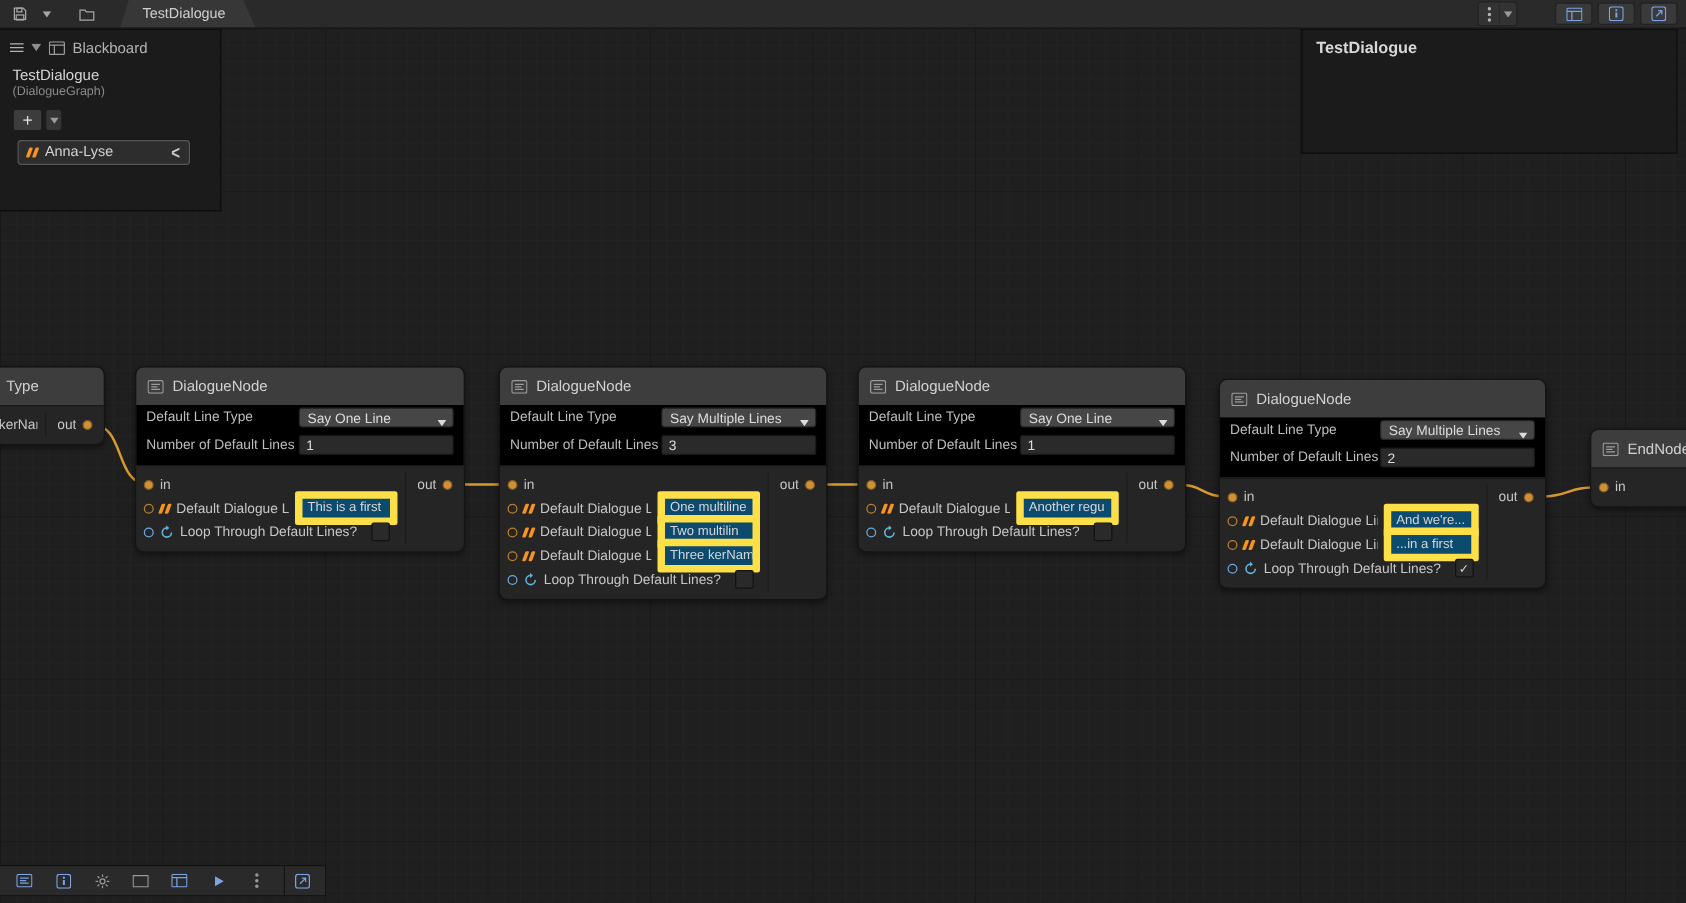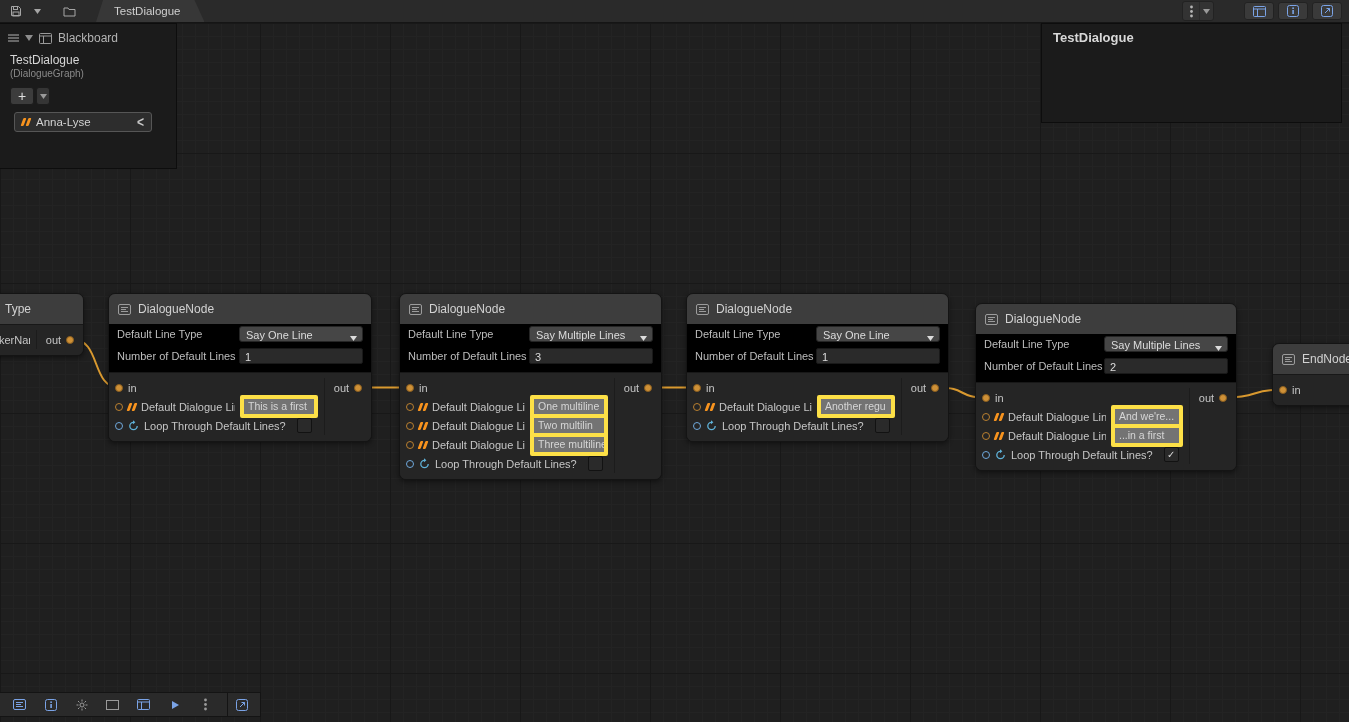--- a/index.html
+++ b/index.html
@@ -80,21 +80,21 @@
   .node-ports{display:flex;background:#252525;border-top:1px solid #181818;padding:5px 0 6px}
   .col-in{flex:1;display:flex;flex-direction:column;min-width:0}
   .col-out{width:46px;border-left:1px solid #1c1c1c;display:flex;flex-direction:column;flex:none}
   .prow{height:19px;display:flex;align-items:center;gap:5px;padding:0 6px;white-space:nowrap}
   .prow .plabel{color:#c6c6c6;overflow:hidden}
   .out-row{justify-content:center;padding-right:6px}
   .dot{width:8px;height:8px;border-radius:50%;flex:none;box-sizing:border-box}
   .dot.filled{background:#cf9137;border:1px solid #8a5e20}
   .dot.hollow{border:1.5px solid #b97f2f;background:transparent}
   .dot.hollow.bool{border-color:#6fa8dc}
-  .line-field{margin-left:auto;width:62px;height:15px;background:#737373;border:4px solid #fde047;
+  .line-field{margin-left:auto;width:62px;height:15px;background:#0c4a6e;border:6px solid #fde047;
     border-radius:2px;color:#d6d6d6;padding:0 4px;white-space:nowrap;overflow:hidden;
     box-sizing:content-box;font-size:10.5px;line-height:15px;flex:none}
   .checkbox{width:13px;height:13px;background:#2a2a2a;border:1px solid #121212;border-radius:2px;
     margin-left:6px;display:flex;align-items:center;justify-content:center;color:#d8d8d8;
     font-size:10px;flex:none}
 
   
   .bottombar{position:absolute;left:0;bottom:6px;height:23px;background:#2a2a2a;
     border:1px solid #141414;border-left:none;display:flex;align-items:center;
     padding:0 4px;z-index:6}
@@ -327,21 +327,21 @@
               <span class="plabel">Default Dialogue Line 2</span>
               <div class="line-field">Two multilin</div>
             </div>
             <div class="prow">
               <span class="dot hollow"></span>
               <span class="quote-ico">
                 <i></i>
                 <i></i>
               </span>
               <span class="plabel">Default Dialogue Line 3</span>
-              <div class="line-field">Three multiline</div>
+              <div class="line-field">Three kerName</div>
             </div>
             <div class="prow">
               <span class="dot hollow bool"></span>
               <span class="ico" style="color: rgb(95, 178, 217);">
                 <svg width="11" height="11" viewBox="0 0 11 11">
                   <path d="M9.2 6A3.7 3.7 0 1 1 5.5 2.3" fill="none" stroke="currentColor" stroke-width="1.3"></path>
                   <path d="M5 0.2l2.4 2.1-2.4 2z" fill="currentColor"></path>
                 </svg>
               </span>
               <span class="plabel">Loop Through Default Lines?</span>

